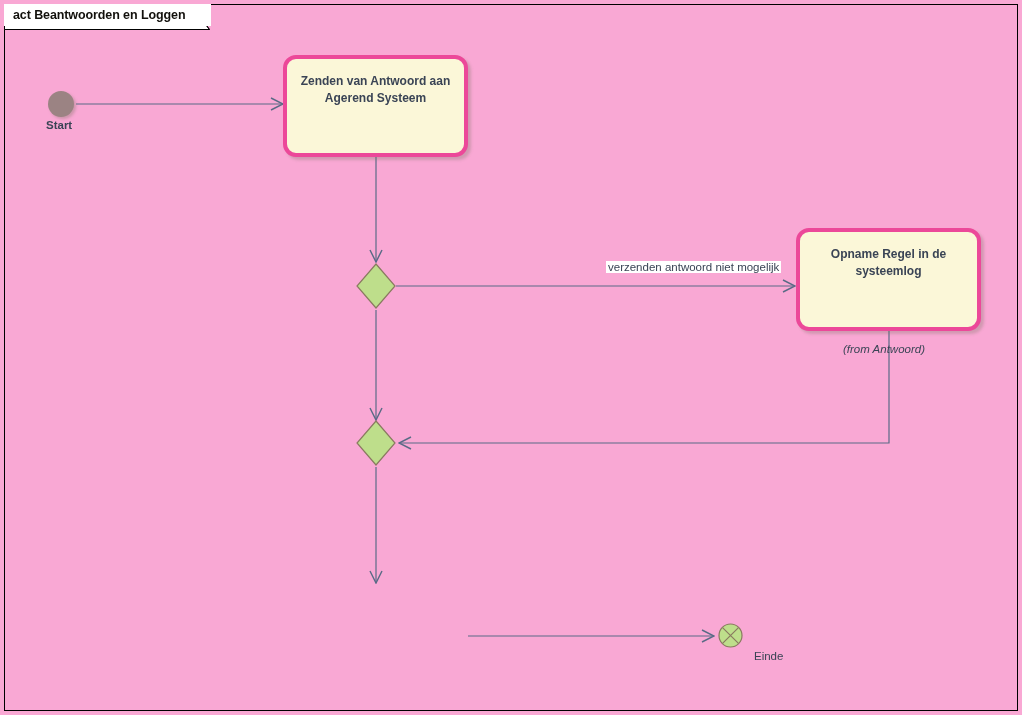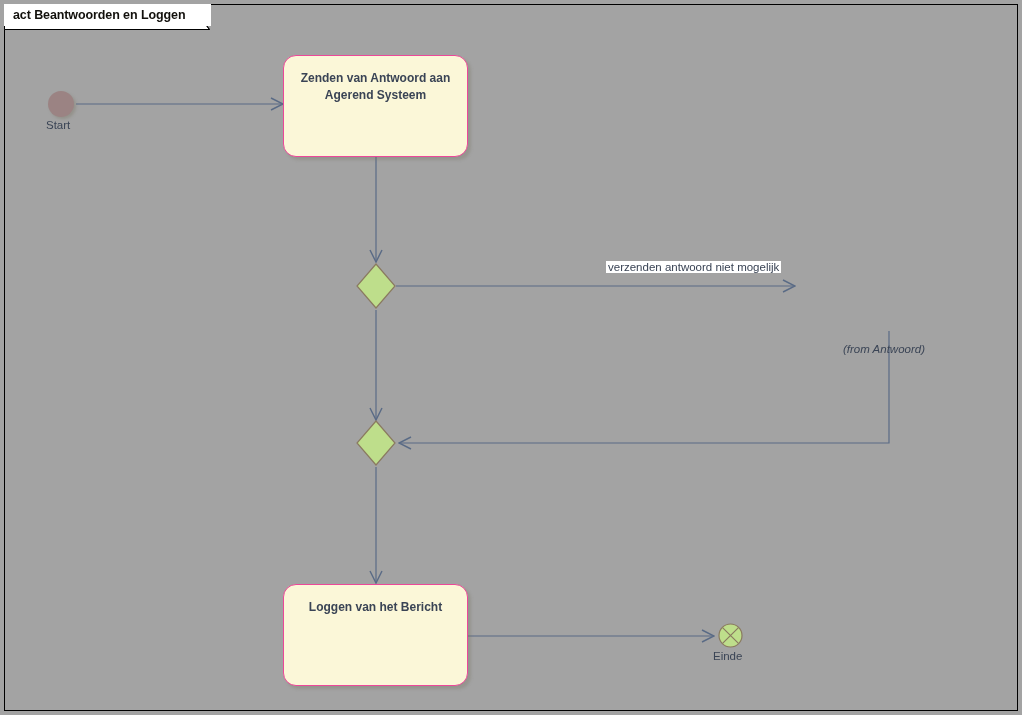--- a/index.html
+++ b/index.html
@@ -6,21 +6,21 @@
   html, body {
     margin: 0;
     padding: 0;
     background: #ffffff;
     font-family: "Liberation Sans", sans-serif;
   }
   #canvas {
     position: relative;
     width: 1022px;
     height: 715px;
-    background: #a3a3a3;
+    background: #f9a8d4;
     overflow: hidden;
   }
   
   .frame {
     position: absolute;
     left: 4px;
     top: 4px;
     width: 1014px;
     height: 707px;
     border: 1px solid #000000;
@@ -63,21 +63,21 @@
     width: 1022px;
     height: 715px;
     pointer-events: none;
   }
 
   
   .activity {
     position: absolute;
     box-sizing: border-box;
     background: #fbf7d8;
-    border: 1px solid #ec4899;
+    border: 4px solid #ec4899;
     border-radius: 13px;
     box-shadow: 3px 3px 3px rgba(120,115,95,0.30);
     display: flex;
     align-items: flex-start;
     justify-content: center;
     z-index: 3;
   }
   .activity .label {
     margin-top: 14px;
     width: 86%;
@@ -190,41 +190,41 @@
     <g>
       <path d="M376,467 L376,583" fill="none" stroke="#5A6B86" stroke-width="1.2" marker-end="url(#openArrow)"></path>
     </g>
 
     <g>
       <path d="M468,636 L714,636" fill="none" stroke="#5A6B86" stroke-width="1.2" marker-end="url(#openArrow)"></path>
     </g>
   </svg>
 
   <div class="start-node" style="left:48px; top:91px;"></div>
-  <div class="node-caption" style="left:46px; top:119px;">Start</div>
+  <div class="node-caption" style="left:46px; top:119px;font-weight:bold;">Start</div>
 
   <div class="activity" style="left:283px; top:55px; width:185px; height:102px;">
     <div class="label">Zenden van Antwoord aan Agerend Systeem</div>
   </div>
 
   <svg class="decision" style="left:356px; top:263px;" viewBox="0 0 40 46">
     <polygon points="20,1 39,23 20,45 1,23" fill="#BEDE8B" stroke="#8A7A60" stroke-width="1.2"></polygon>
   </svg>
 
   <div class="edge-label" style="left:606px; top:261px;">verzenden antwoord niet mogelijk</div>
 
+  <div class="activity" style="left:796px; top:228px; width:185px; height:103px;">
+    <div class="label">Opname Regel in de systeemlog</div>
+  </div>
   <div class="from-note" style="left:843px; top:343px;">(from Antwoord)</div>
 
   <svg class="decision" style="left:356px; top:420px;" viewBox="0 0 40 46">
     <polygon points="20,1 39,23 20,45 1,23" fill="#BEDE8B" stroke="#8A7A60" stroke-width="1.2"></polygon>
   </svg>
 
-  <div class="activity" style="left:283px; top:584px; width:185px; height:102px;">
-    <div class="label">Loggen van het Bericht</div>
-  </div>
 
   <svg class="end-node" style="left:718px; top:623px;" viewBox="0 0 25 25">
     <circle cx="12.5" cy="12.5" r="11.5" fill="#BEDE8B" stroke="#8A7A60" stroke-width="1.2"></circle>
     <path d="M4.8,4.8 L20.2,20.2 M20.2,4.8 L4.8,20.2" stroke="#8A7A60" stroke-width="1.2" fill="none"></path>
   </svg>
-  <div class="node-caption" style="left:713px; top:650px;">Einde</div>
+  <div class="node-caption" style="left:754px; top:650px;">Einde</div>
 
 </div>
 
 </body></html>

